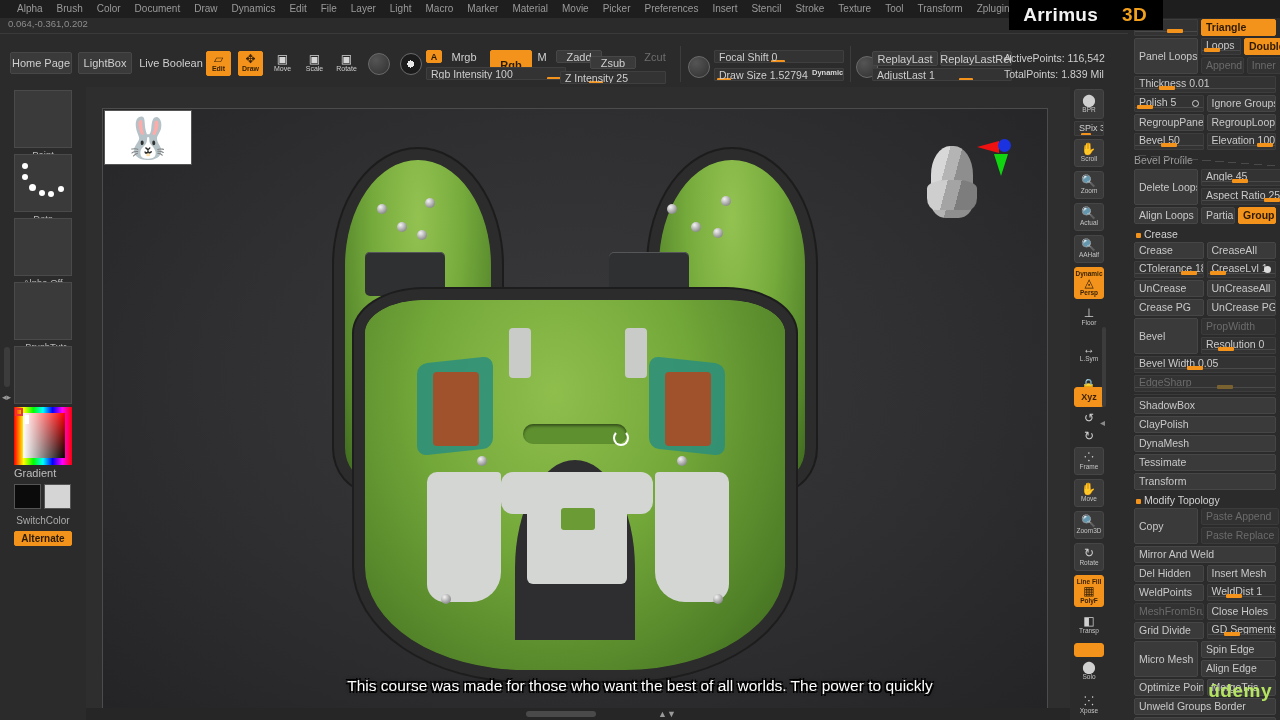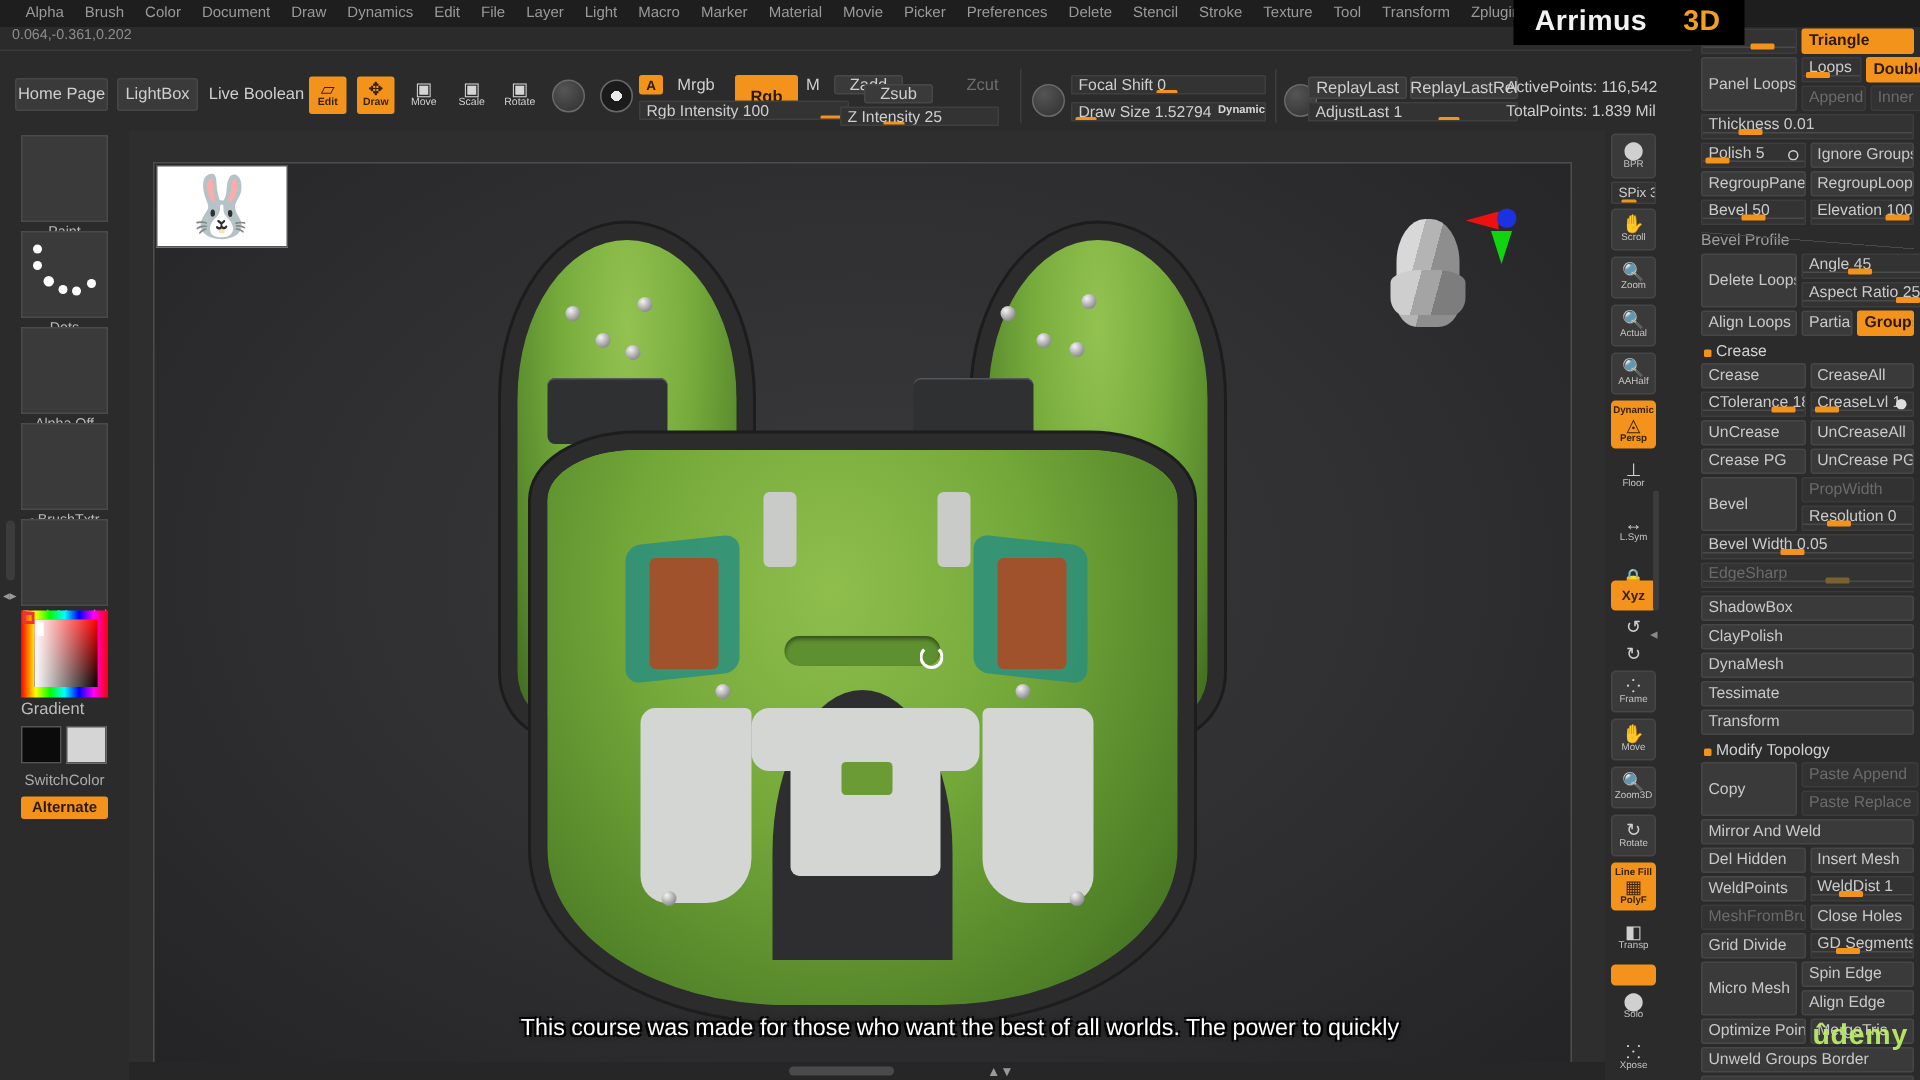--- a/index.html
+++ b/index.html
@@ -266,21 +266,21 @@
     <span class="mi">Edit</span>
     <span class="mi">File</span>
     <span class="mi">Layer</span>
     <span class="mi">Light</span>
     <span class="mi">Macro</span>
     <span class="mi">Marker</span>
     <span class="mi">Material</span>
     <span class="mi">Movie</span>
     <span class="mi">Picker</span>
     <span class="mi">Preferences</span>
-    <span class="mi">Delete</span>
+    <span class="mi">Insert</span>
     <span class="mi">Stencil</span>
     <span class="mi">Stroke</span>
     <span class="mi">Texture</span>
     <span class="mi">Tool</span>
     <span class="mi">Transform</span>
     <span class="mi">Zplugin</span>
     <span class="mi">Zscript</span>
     <span class="mi">Help</span>
   </div>
 
@@ -317,21 +317,21 @@
       <span class="lb">Rotate</span>
     </div>
     <div class="circ" style="left:368px;top:19px;"></div>
     <div class="circ" style="left:400px;top:19px;background:radial-gradient(circle at 50% 50%, #e8e8e8 0 25%, #1b1b1b 25% 100%);"></div>
 
     <div class="btn on" style="left:426px;top:16px;width:16px;height:13px;font-size:9px;">A</div>
     <div class="btn flat" style="left:446px;top:16px;width:36px;height:13px;">Mrgb</div>
     <div class="btn on" style="left:490px;top:16px;width:42px;height:30px;">Rgb</div>
     <div class="btn flat" style="left:534px;top:16px;width:16px;height:13px;">M</div>
     <div class="btn" style="left:556px;top:16px;width:46px;height:13px;">Zadd</div>
-    <div class="btn" style="left:576px;top:22px;width:46px;height:13px;">Zsub</div>
+    <div class="btn" style="left:590px;top:22px;width:46px;height:13px;">Zsub</div>
     <div class="btn flat dim" style="left:638px;top:16px;width:34px;height:13px;">Zcut</div>
 
     <div class="slider" style="left:426px;top:33px;width:140px;padding-left:20px;">
       <span class="lab">Rgb Intensity 100</span>
       <div class="sldtrack" style="left:2px;right:2px;top:11px;"></div>
       <div class="knob" style="left:120px;"></div>
     </div>
     <div class="slider" style="left:560px;top:37px;width:106px;">
       <span class="lab">Z Intensity 25</span>
       <div class="sldtrack" style="left:2px;right:2px;top:11px;"></div>

